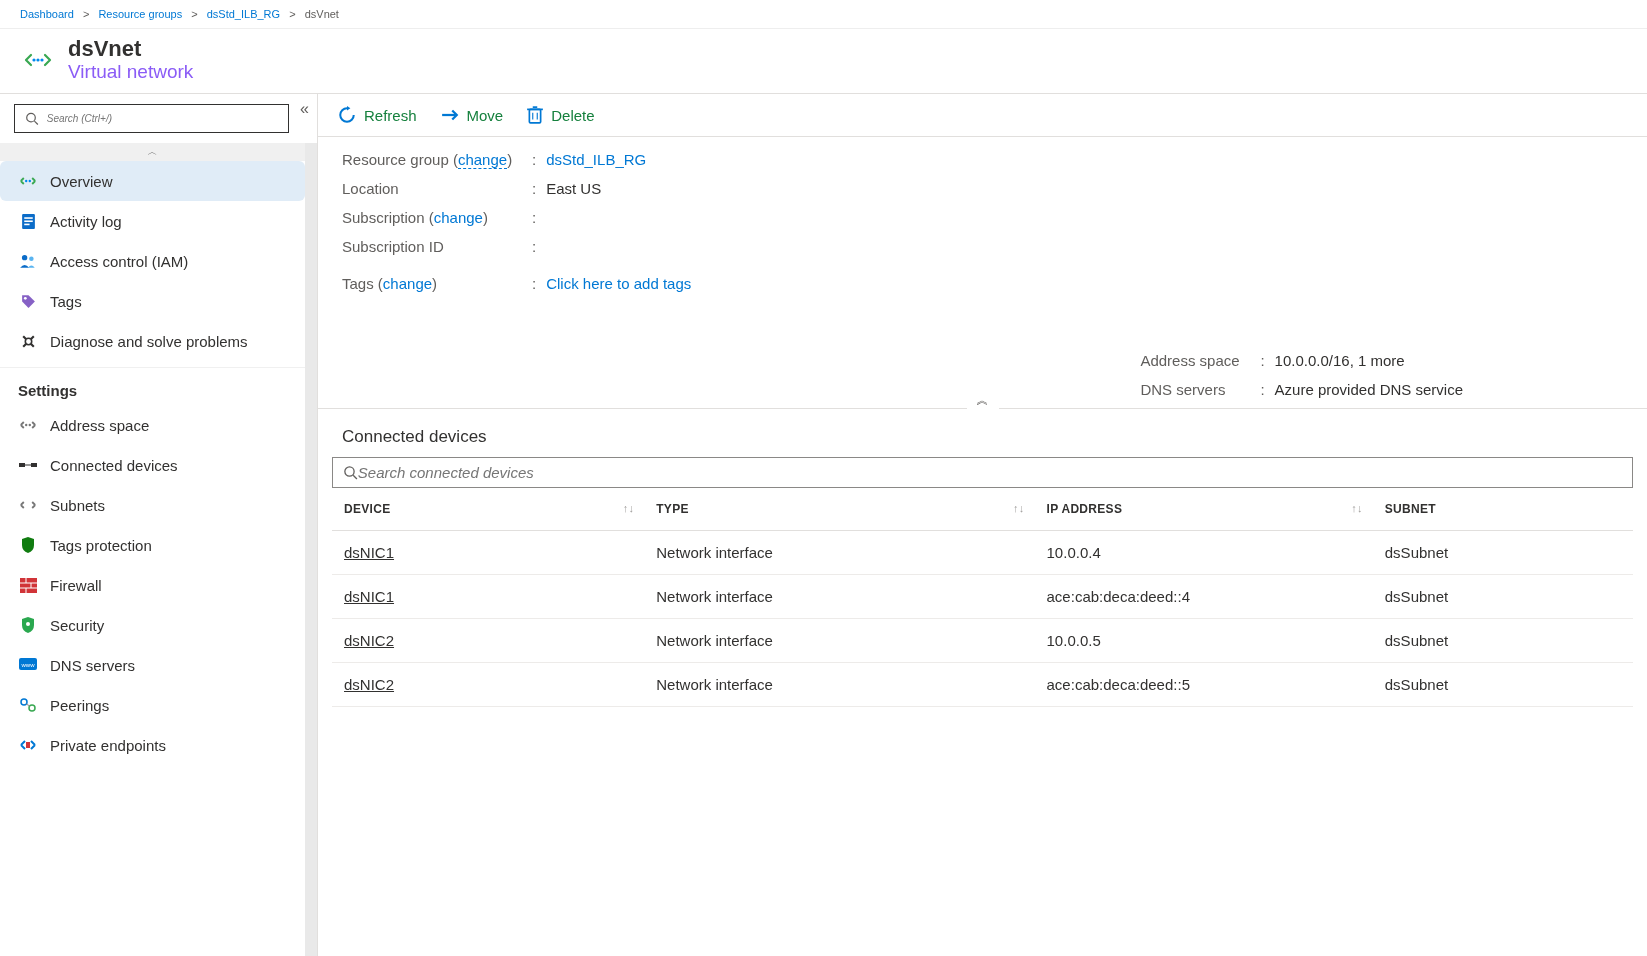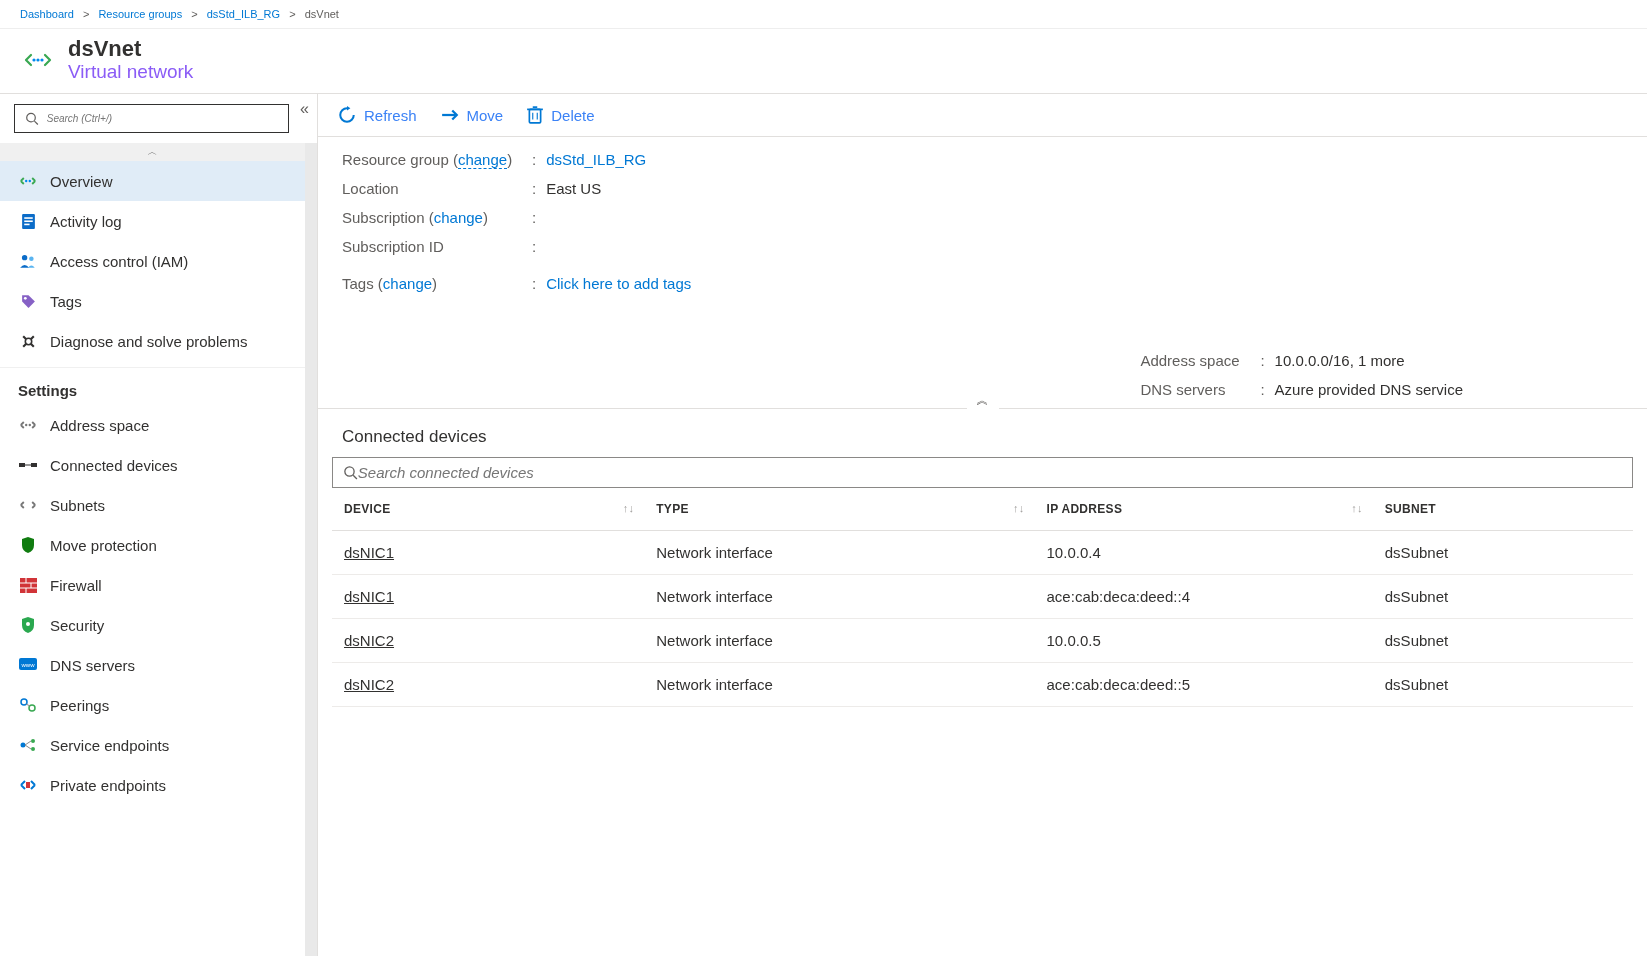--- a/index.html
+++ b/index.html
@@ -61,34 +61,35 @@
     font-style:italic;font-size:10px;color:#605e5c;
     background:transparent;
   }
 
   .nav { flex:1; overflow-y:auto; border-right:12px solid #e9e9e9;}
   .nav-item {
     display:flex; align-items:center; gap:12px;
     padding: 10px 18px;
     font-size:15px;
     cursor:pointer;
+    border-radius:6px;
   }
   .nav-item.active { background:#e0ecf7; }
   .nav-icon { width:20px; height:20px; display:flex;align-items:center;justify-content:center; flex-shrink:0;}
   .nav-header { padding:14px 18px 6px 18px; font-weight:600; font-size:15px; color:#323130; border-top:1px solid #f0f0f0; margin-top:6px;}
   .scroll-up { width:100%; text-align:center; background:#f0f0f0; padding:2px 0; font-size:10px; color:#666; }
 
   
   .main { flex:1; display:flex; flex-direction:column; overflow:hidden;}
   .toolbar {
     display:flex; gap:24px; padding:12px 20px;
     border-bottom:1px solid #e1dfdd;
     align-items:center;
   }
-  .tb-btn { display:flex; align-items:center; gap:8px; cursor:pointer; font-size:15px; color:#3b82f6;}
+  .tb-btn { display:flex; align-items:center; gap:8px; cursor:pointer; font-size:15px; color:#15803d;}
   .tb-btn svg { color:#0078d4; }
 
   .props {
     padding: 14px 24px 10px 24px;
     display:flex;
     gap: 60px;
     border-bottom:1px solid #e1dfdd;
     position:relative;
     flex-direction:column;
   }
@@ -274,21 +275,21 @@
             </svg>
           </span>
         <span>Subnets</span>
       </div>
       <div class="nav-item">
         <span class="nav-icon">
             <svg width="16" height="18" viewBox="0 0 16 18">
               <path d="M8 1 L14 3 V9 Q14 15 8 17 Q2 15 2 9 V3 Z" fill="#107c10"></path>
             </svg>
           </span>
-        <span>Move protection</span>
+        <span>Tags protection</span>
       </div>
       <div class="nav-item">
         <span class="nav-icon">
             <svg width="17" height="15" viewBox="0 0 17 15">
               <rect width="17" height="15" fill="#d13438"></rect>
               <line x1="0" y1="5" x2="17" y2="5" stroke="#fff"></line>
               <line x1="0" y1="10" x2="17" y2="10" stroke="#fff"></line>
               <line x1="6" y1="0" x2="6" y2="5" stroke="#fff"></line>
               <line x1="11" y1="5" x2="11" y2="10" stroke="#fff"></line>
               <line x1="6" y1="10" x2="6" y2="15" stroke="#fff"></line>
@@ -316,32 +317,20 @@
       </div>
       <div class="nav-item">
         <span class="nav-icon">
             <svg width="18" height="16" viewBox="0 0 18 16">
               <circle cx="5" cy="5" r="3" fill="none" stroke="#0078d4" stroke-width="1.5"></circle>
               <circle cx="13" cy="11" r="3" fill="none" stroke="#39a852" stroke-width="1.5"></circle>
               <line x1="7" y1="7" x2="11" y2="9" stroke="#888"></line>
             </svg>
           </span>
         <span>Peerings</span>
-      </div>
-      <div class="nav-item">
-        <span class="nav-icon">
-            <svg width="18" height="16" viewBox="0 0 18 16">
-              <circle cx="4" cy="8" r="2.5" fill="#0078d4"></circle>
-              <circle cx="14" cy="4" r="2" fill="#39a852"></circle>
-              <circle cx="14" cy="12" r="2" fill="#39a852"></circle>
-              <line x1="6" y1="8" x2="12" y2="4" stroke="#888"></line>
-              <line x1="6" y1="8" x2="12" y2="12" stroke="#888"></line>
-            </svg>
-          </span>
-        <span>Service endpoints</span>
       </div>
       <div class="nav-item">
         <span class="nav-icon">
             <svg width="18" height="16" viewBox="0 0 18 16">
               <path d="M2 8 L6 4 M2 8 L6 12" stroke="#0078d4" stroke-width="2" fill="none"></path>
               <path d="M16 8 L12 4 M16 8 L12 12" stroke="#0078d4" stroke-width="2" fill="none"></path>
               <rect x="7" y="5" width="4" height="6" fill="#d13438"></rect>
             </svg>
           </span>
         <span>Private endpoints</span>

